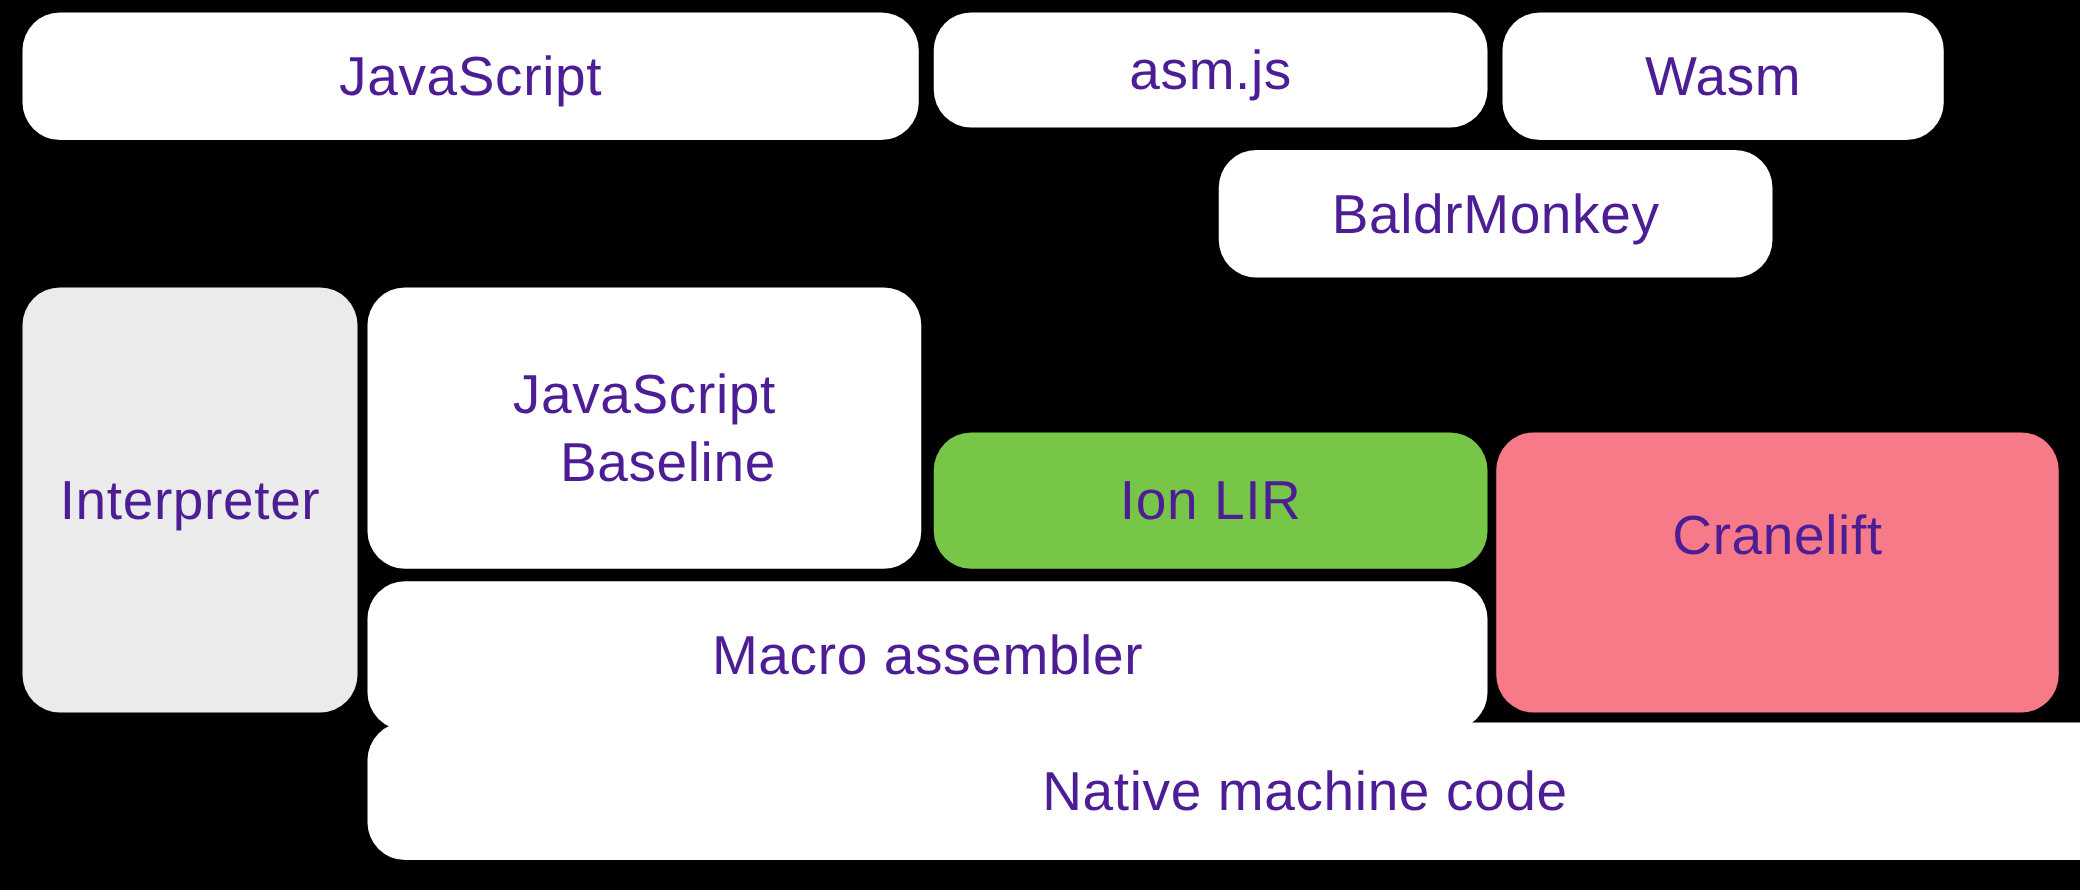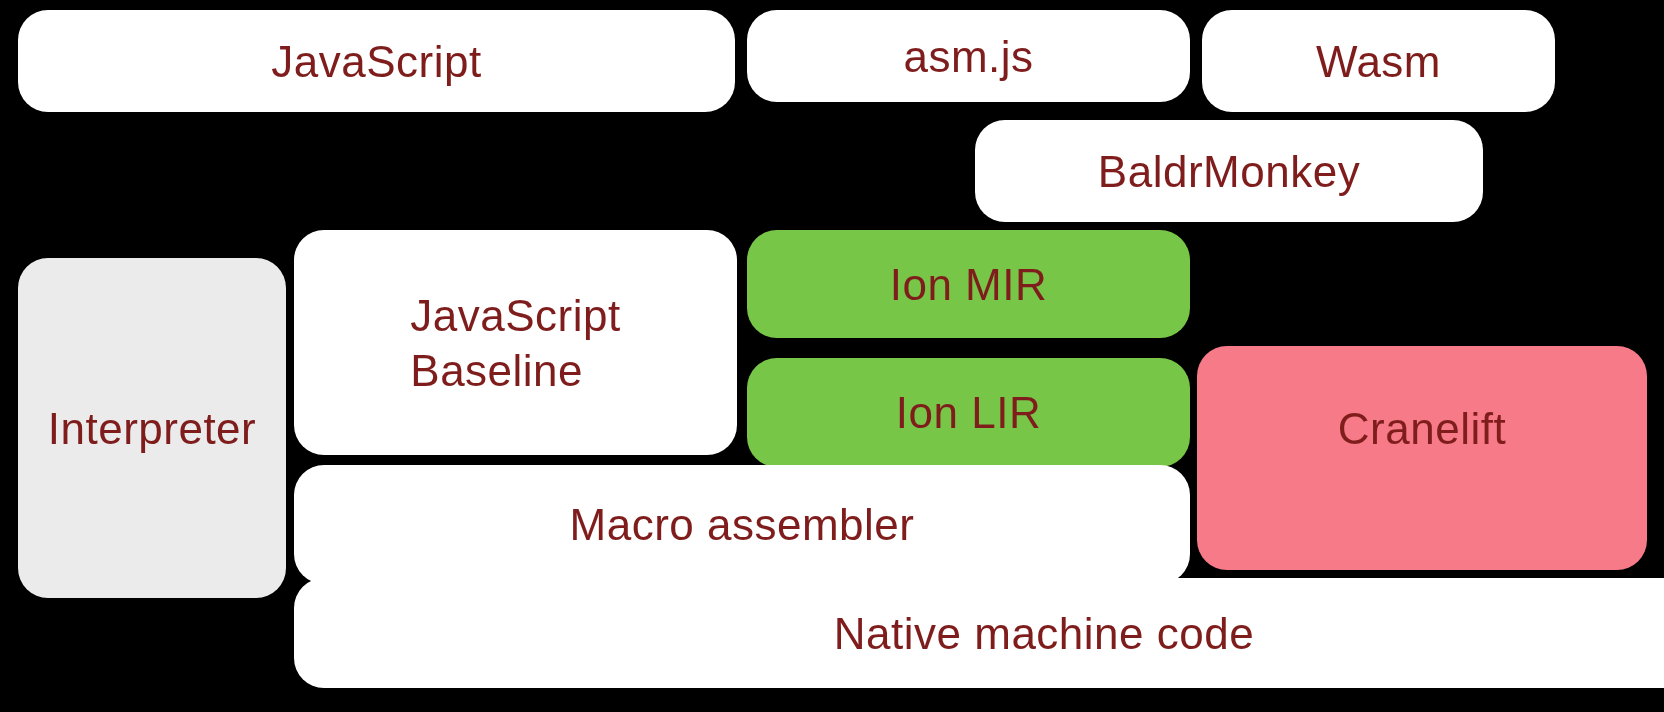--- a/index.html
+++ b/index.html
@@ -17,61 +17,58 @@
   }
   .box {
     position: absolute;
     box-sizing: border-box;
     border-radius: 30px;
     display: flex;
     align-items: center;
     justify-content: center;
   }
   .box .label {
-    color: #7f1d1d;
+    color: #4c1d95;
     font-size: 44px;
     line-height: 1.25;
-    text-align: left;
+    text-align: right;
     white-space: pre-line;
     letter-spacing: 0.5px;
   }
   .c-white { background: #ffffff; }
-  .c-gray  { background: #ebebeb; margin-top: 28px; }
+  .c-gray  { background: #ebebeb; }
   .c-green { background: #77c647; }
   .c-pink  { background: #f67a87; }
   
   .label-raised .label { position: relative; top: -30px; }
 </style>
 </head>
 <body>
 
 <div id="canvas" style="width: 1664px; height: 712px; background: rgb(0, 0, 0);">
     <div class="box c-white" style="left: 18px; top: 10px; width: 717px; height: 102px;">
       <span class="label">JavaScript</span>
     </div>
     <div class="box c-white" style="left: 747px; top: 10px; width: 443px; height: 92px;">
       <span class="label">asm.js</span>
     </div>
     <div class="box c-white" style="left: 1202px; top: 10px; width: 353px; height: 102px;">
       <span class="label">Wasm</span>
     </div>
-    <div class="box c-white" style="left: 975px; top: 120px; width: 508px; height: 102px;">
+    <div class="box c-white" style="left: 975px; top: 120px; width: 443px; height: 102px;">
       <span class="label">BaldrMonkey</span>
     </div>
     <div class="box c-gray" style="left: 18px; top: 230px; width: 268px; height: 340px;">
       <span class="label">Interpreter</span>
     </div>
     <div class="box c-white" style="left: 294px; top: 230px; width: 443px; height: 225px;">
       <span class="label">JavaScript
 Baseline</span>
     </div>
-    <div class="box c-green" style="left: 747px; top: 230px; width: 443px; height: 108px;">
-      <span class="label">Ion MIR</span>
-    </div>
-    <div class="box c-green" style="left: 747px; top: 346px; width: 443px; height: 109px; margin-top: 12px;">
+    <div class="box c-green" style="left: 747px; top: 346px; width: 443px; height: 109px;">
       <span class="label">Ion LIR</span>
     </div>
     <div class="box c-pink label-raised" style="left: 1197px; top: 346px; width: 450px; height: 224px;">
       <span class="label">Cranelift</span>
     </div>
     <div class="box c-white" style="left: 294px; top: 465px; width: 896px; height: 119px;">
       <span class="label">Macro assembler</span>
     </div>
     <div class="box c-white" style="left: 294px; top: 578px; width: 1500px; height: 110px;">
       <span class="label">Native machine code</span>

